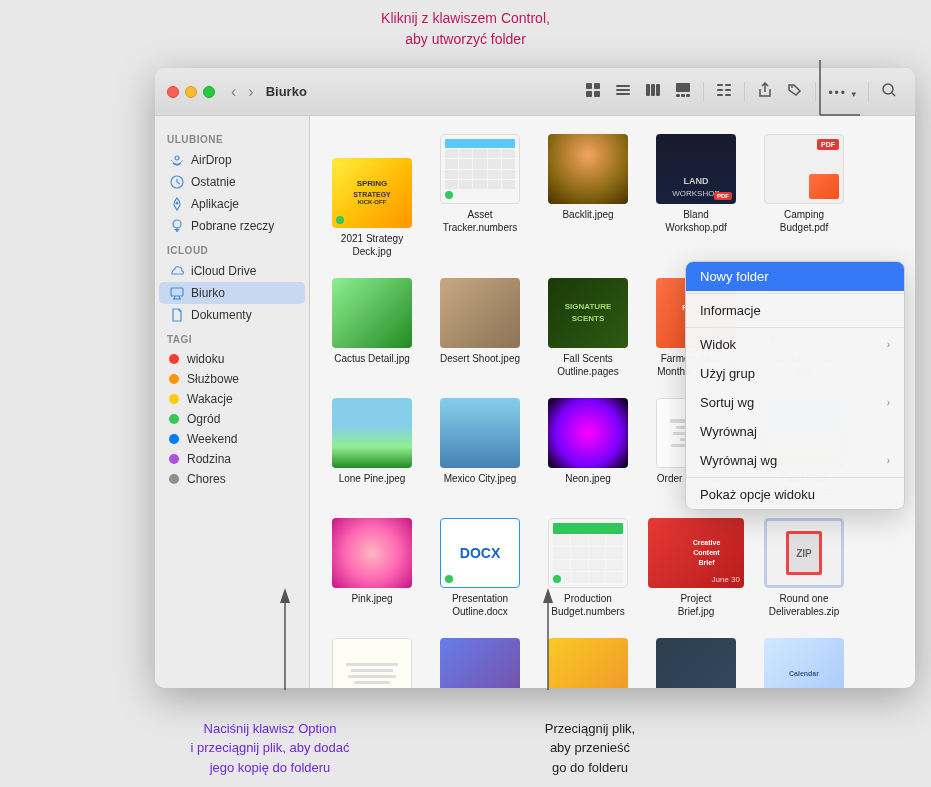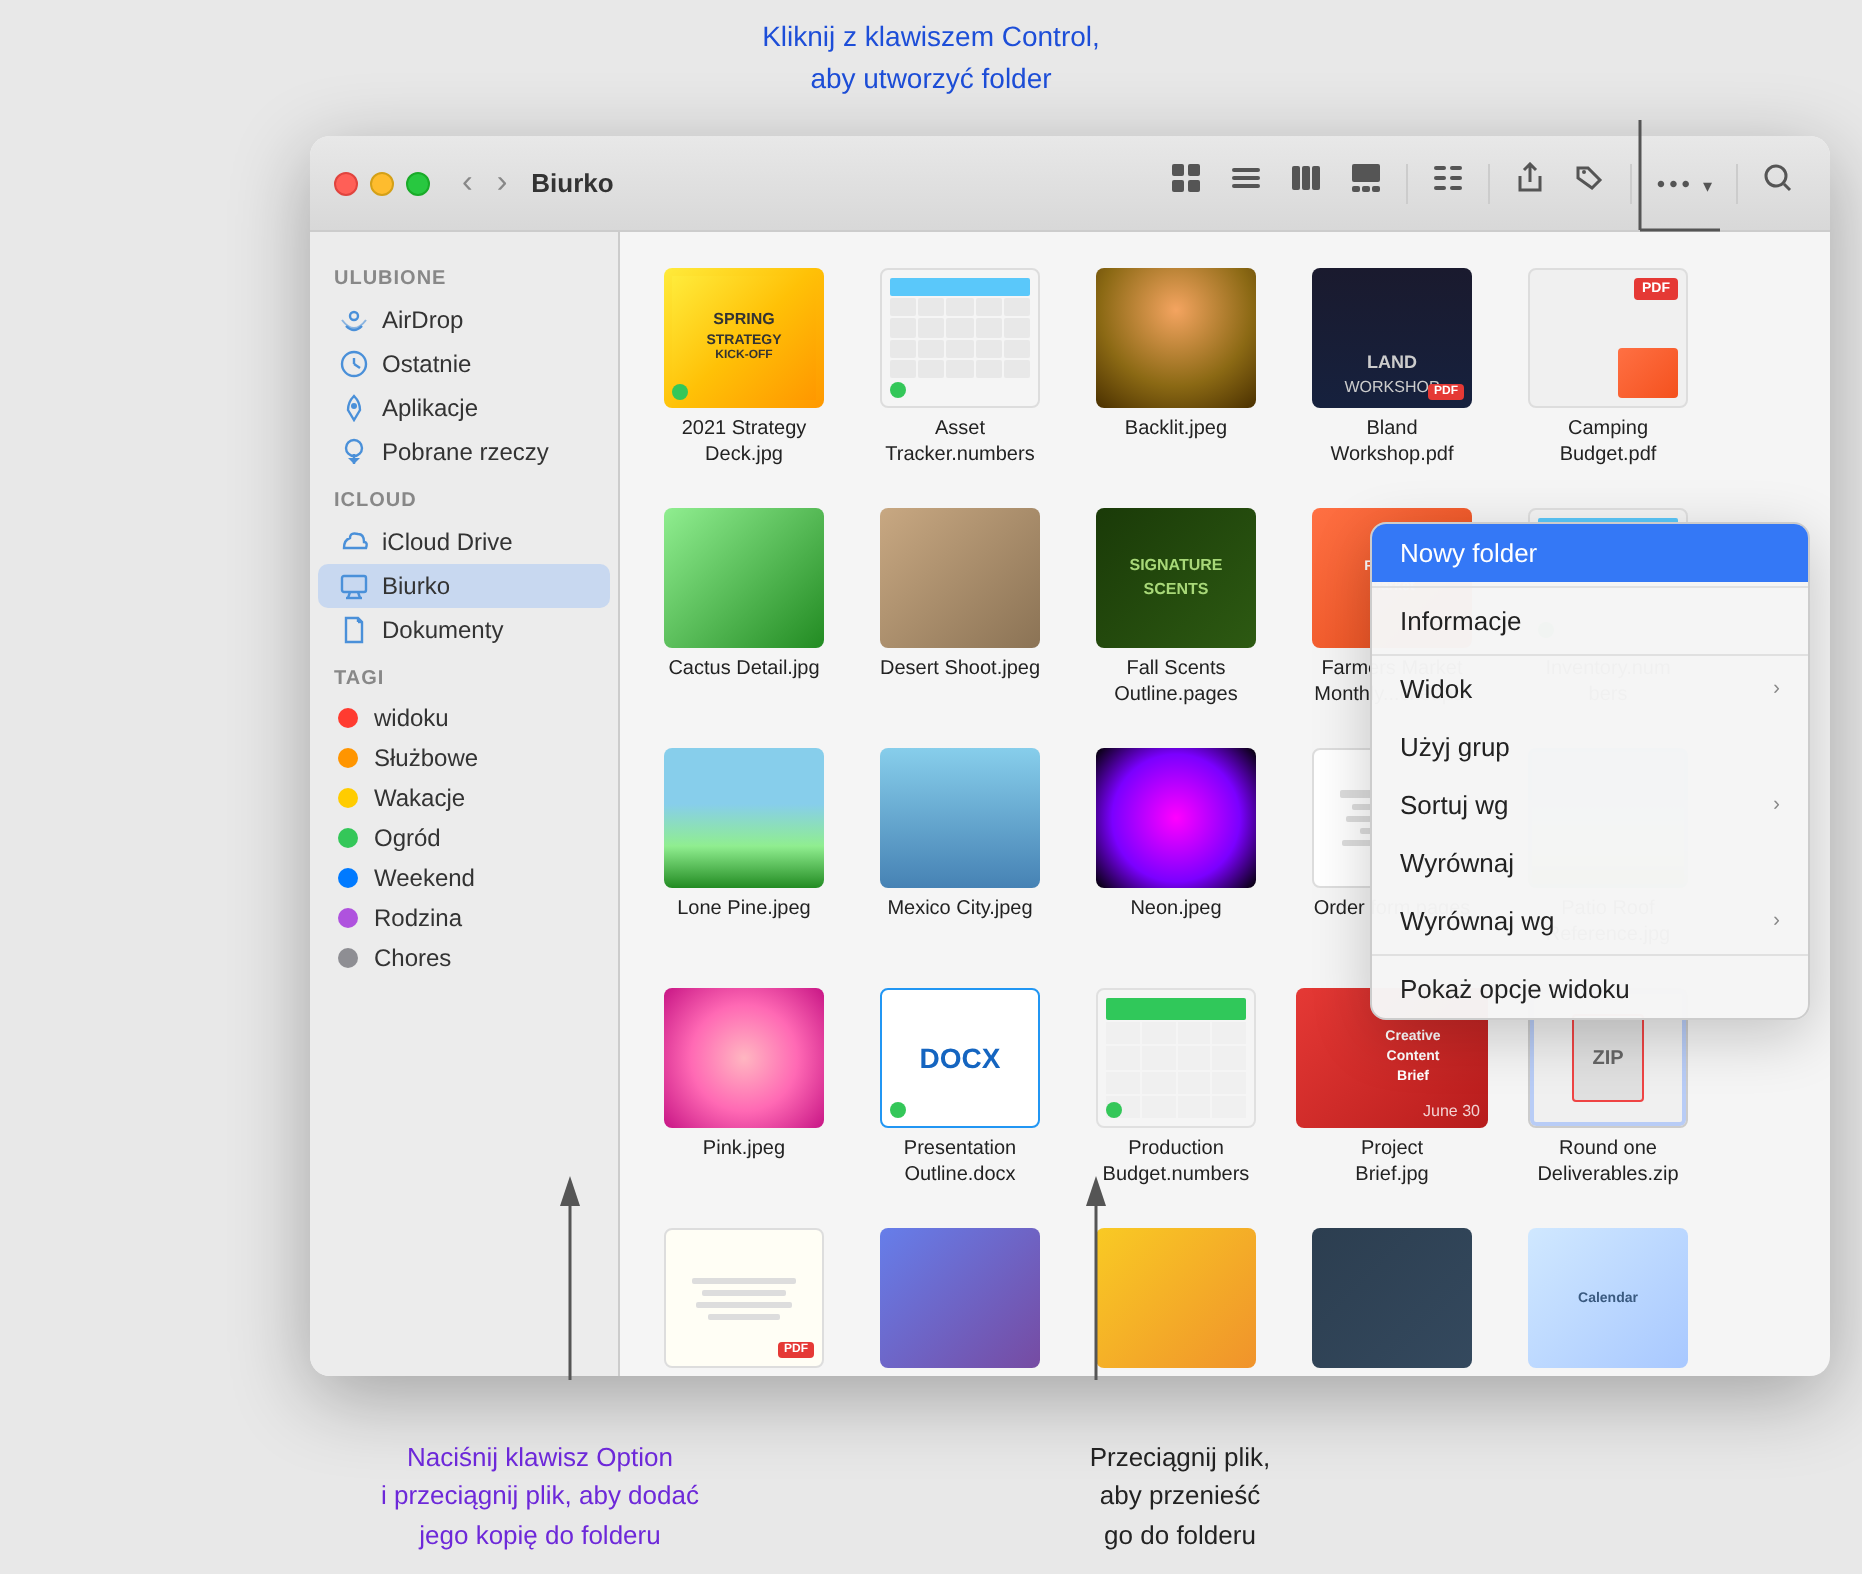--- a/index.html
+++ b/index.html
@@ -11,21 +11,21 @@
       overflow: hidden;
       position: relative;
     }
 
     .annotation-top {
       position: absolute;
       top: 8px;
       left: 0; right: 0;
       text-align: center;
       font-size: 14px;
-      color: #1d4ed8;
+      color: #be185d;
       line-height: 1.5;
     }
 
     .annotation-bottom-left {
       position: absolute;
       bottom: 10px;
       left: 160px;
       width: 220px;
       text-align: center;
       font-size: 13px;
@@ -236,20 +236,21 @@
 
     
     .spring-strategy {
       background: linear-gradient(135deg, #ffeb3b 0%, #ffc107 50%, #ff9800 100%);
       font-size: 7px;
       font-weight: bold;
       color: #333;
       text-align: left;
       padding: 4px;
       line-height: 1.2;
+      margin-top: 24px;
     }
 
     .backlit-jpeg {
       background: radial-gradient(circle at 50% 30%, #f4a460, #8b6914 60%, #4a3000);
     }
 
     .bland-pdf {
       background: linear-gradient(to bottom, #1a1a2e, #16213e);
       display: flex;
       flex-direction: column;
@@ -712,21 +713,21 @@
             <div>Content</div>
             <div>Brief</div>
           </div>
           <div style="position:absolute;bottom:4px;right:4px;font-size:8px;color:rgba(255,255,255,0.8);">June 30</div>
         </div>
         <div class="file-name">Project<br>Brief.jpg</div>
       </div>
 
       <div class="file-item">
         <div class="file-thumb" style="width:80px;height:70px;border-radius:4px;overflow:hidden;background:#f0f0f0;border:1px solid #ccc;display:flex;flex-direction:column;align-items:center;justify-content:center;position:relative;">
-          <div style="width:36px;height:44px;background:#e0e0e0;border:1px solid #ef4444;border-radius:2px;display:flex;align-items:center;justify-content:center;">
+          <div style="width:36px;height:44px;background:#e0e0e0;border:3px solid #ef4444;border-radius:2px;display:flex;align-items:center;justify-content:center;">
             <span style="font-size:10px;font-weight:bold;color:#666;">ZIP</span>
           </div>
 
           <div style="position:absolute;top:0;left:0;right:0;bottom:0;border:2px solid rgba(100,150,255,0.4);border-radius:3px;"></div>
         </div>
         <div class="file-name">Round one<br>Deliverables.zip</div>
       </div>
 
       <div class="file-item">
         <div class="file-thumb" style="width:80px;height:70px;border-radius:4px;overflow:hidden;background:#fffef5;border:1px solid #ddd;display:flex;flex-direction:column;padding:6px;gap:3px;position:relative;">

